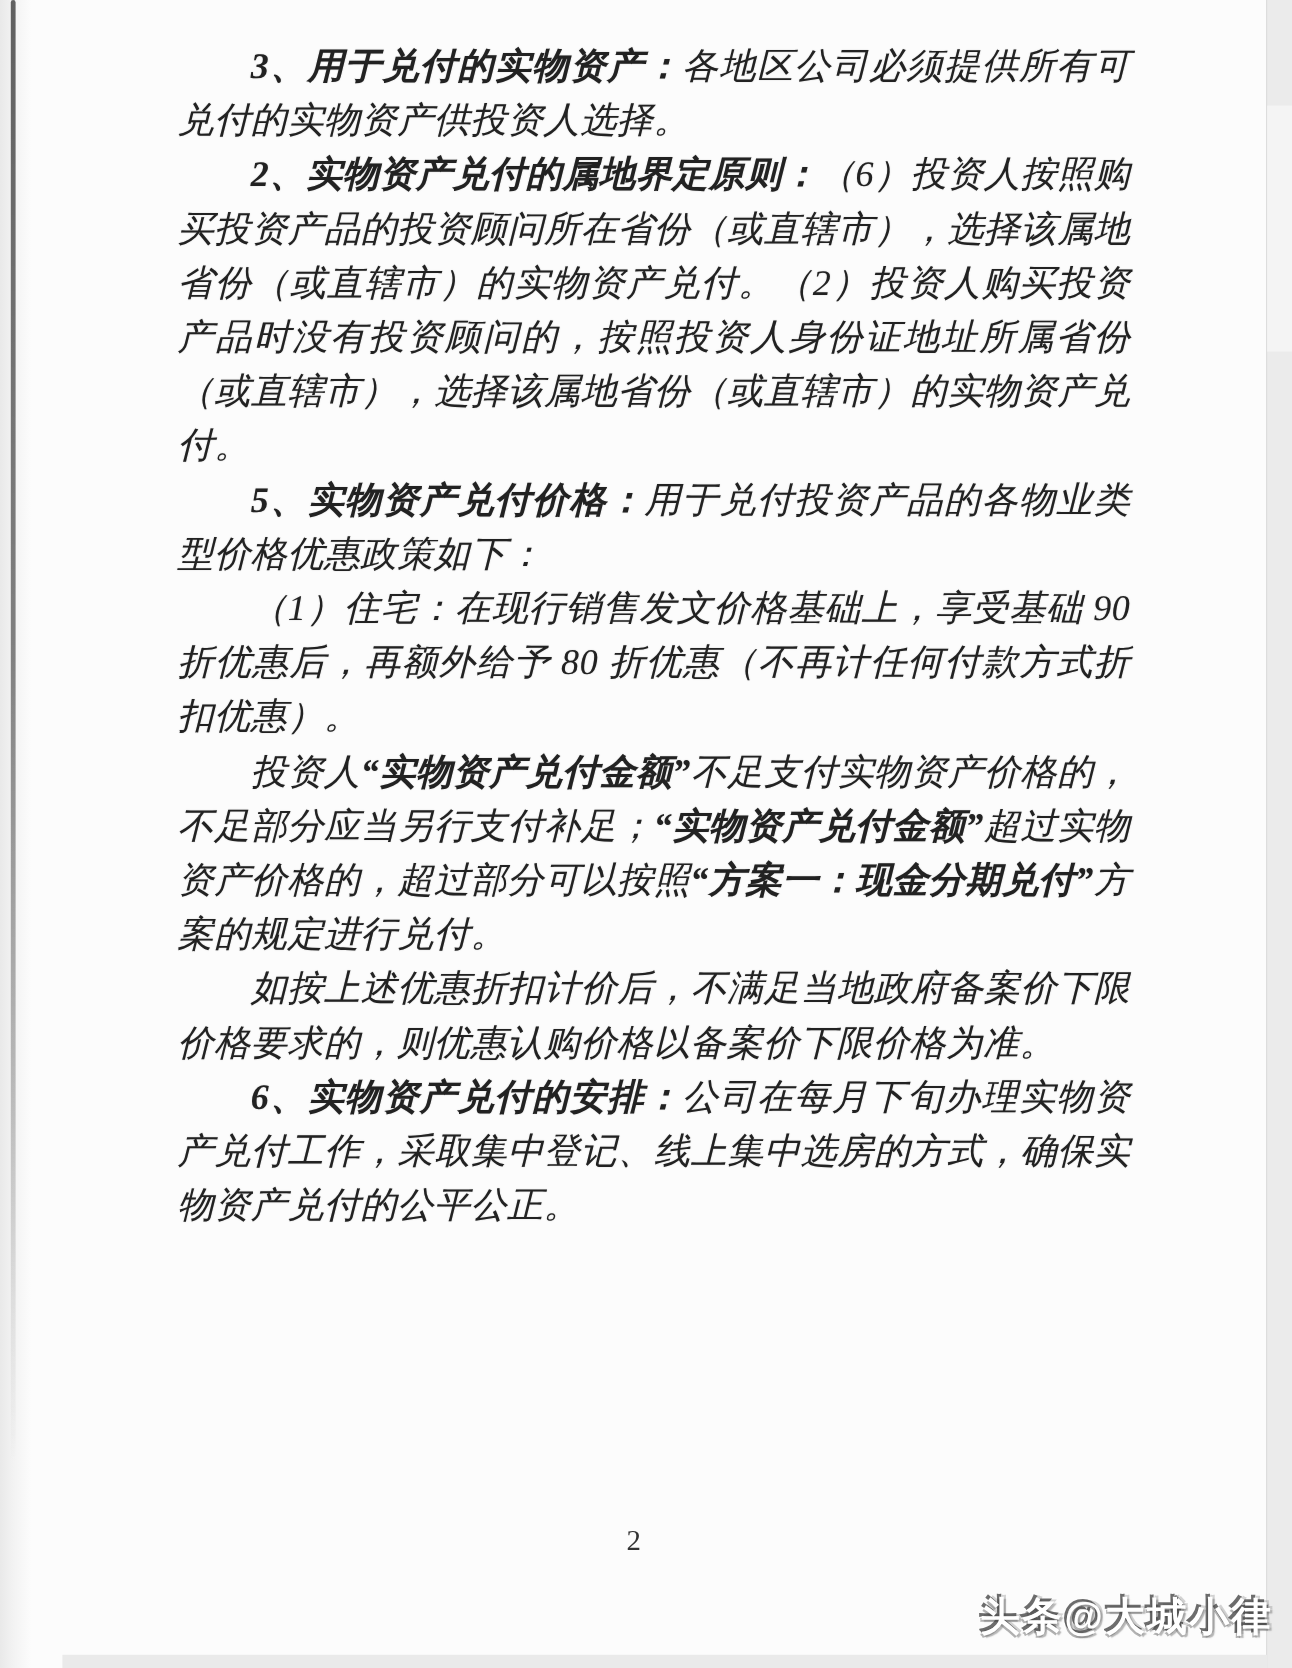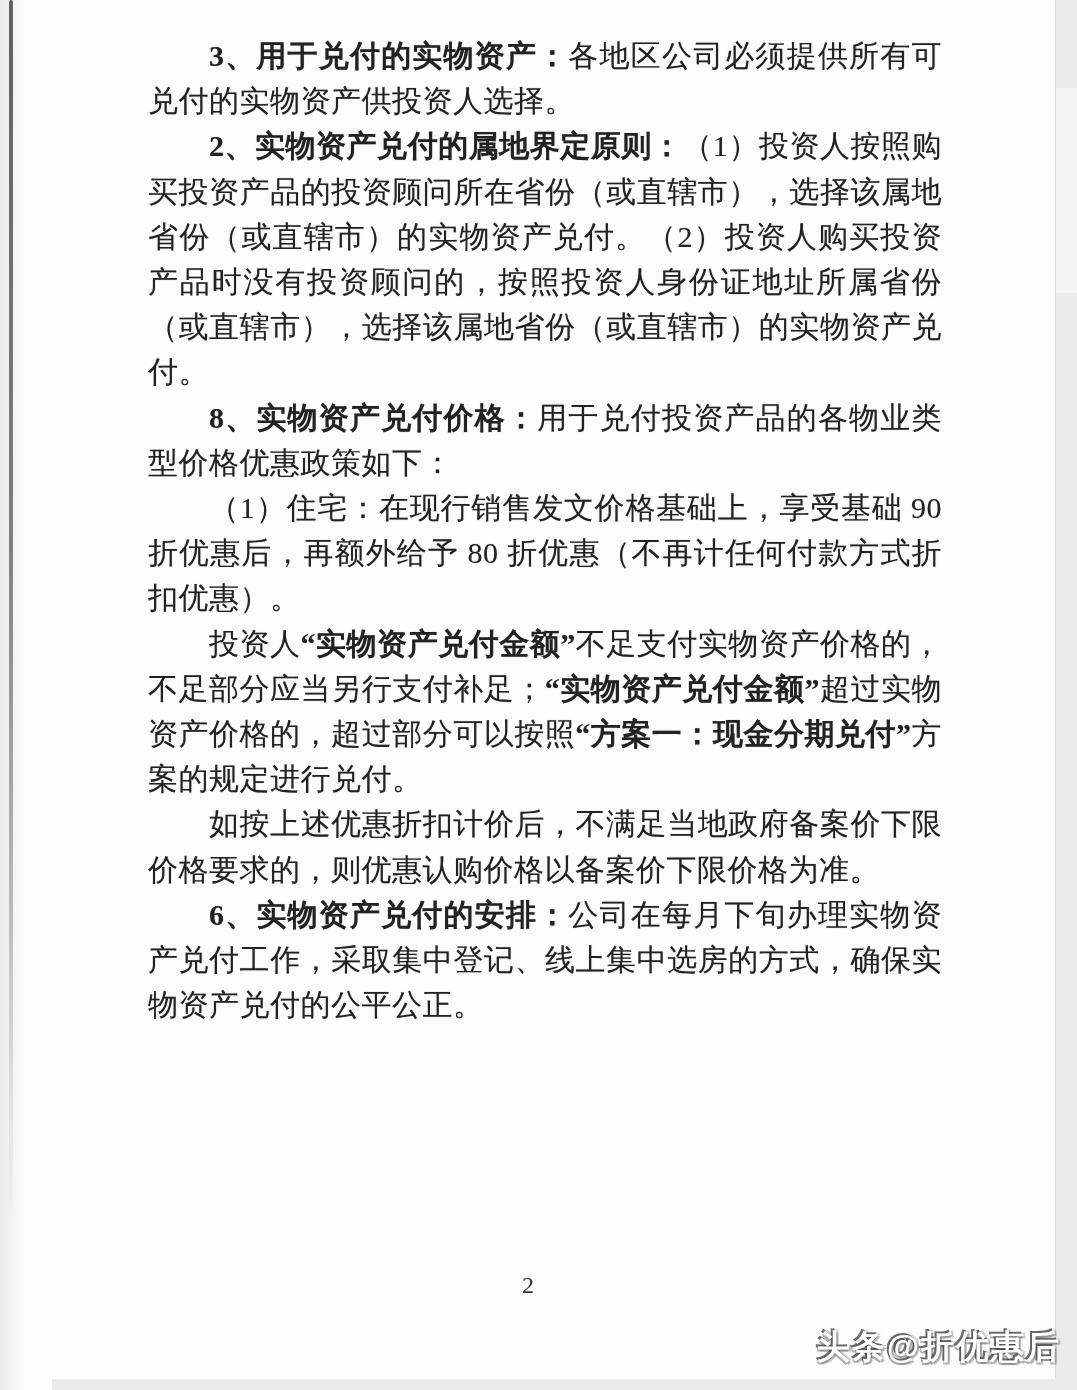--- a/index.html
+++ b/index.html
@@ -63,20 +63,21 @@
   .para {
     margin: 0;
     font-size: 30px;
     line-height: 45.2px;
     color: #222222;
     text-align: justify;
     text-indent: 61px;
     word-break: break-all;
     letter-spacing: 0.5px;
     text-shadow: 0 0 1px rgba(50,50,50,0.35);
+    font-style: italic;
   }
   .para .bold {
     font-weight: 700;
   }
   .page-number {
     position: absolute;
     left: 0;
     top: 1272px;
     width: 1056px;
     text-align: center;
@@ -105,23 +106,23 @@
 
 <div class="scan-left-gutter"></div>
 <div class="scan-left-line"></div>
 <div class="scan-right-strip">
   <div class="lighter"></div>
 </div>
 <div class="scan-bottom-strip"></div>
 
 <div class="doc-body" id="doc-body">
     <p class="para"><span class="bold">3、用于兑付的实物资产：</span><span class="normal">各地区公司必须提供所有可兑付的实物资产供投资人选择。</span></p>
-    <p class="para"><span class="bold">2、实物资产兑付的属地界定原则：</span><span class="normal">（1）投资人按照购买投资产品的投资顾问所在省份（或直辖市），选择该属地省份（或直辖市）的实物资产兑付。（2）投资人购买投资产品时没有投资顾问的，按照投资人身份证地址所属省份（或直辖市），选择该属地省份（或直辖市）的实物资产兑付。</span></p>
-    <p class="para"><span class="bold">8、实物资产兑付价格：</span><span class="normal">用于兑付投资产品的各物业类型价格优惠政策如下：</span></p>
+    <p class="para"><span class="bold">2、实物资产兑付的属地界定原则：</span><span class="normal">（6）投资人按照购买投资产品的投资顾问所在省份（或直辖市），选择该属地省份（或直辖市）的实物资产兑付。（2）投资人购买投资产品时没有投资顾问的，按照投资人身份证地址所属省份（或直辖市），选择该属地省份（或直辖市）的实物资产兑付。</span></p>
+    <p class="para"><span class="bold">5、实物资产兑付价格：</span><span class="normal">用于兑付投资产品的各物业类型价格优惠政策如下：</span></p>
     <p class="para"><span class="normal">（1）住宅：在现行销售发文价格基础上，享受基础 90 折优惠后，再额外给予 80 折优惠（不再计任何付款方式折扣优惠）。</span></p>
     <p class="para"><span class="normal">投资人</span><span class="bold">“实物资产兑付金额”</span><span class="normal">不足支付实物资产价格的，不足部分应当另行支付补足；</span><span class="bold">“实物资产兑付金额”</span><span class="normal">超过实物资产价格的，超过部分可以按照</span><span class="bold">“方案一：现金分期兑付”</span><span class="normal">方案的规定进行兑付。</span></p>
     <p class="para"><span class="normal">如按上述优惠折扣计价后，不满足当地政府备案价下限价格要求的，则优惠认购价格以备案价下限价格为准。</span></p>
     <p class="para"><span class="bold">6、实物资产兑付的安排：</span><span class="normal">公司在每月下旬办理实物资产兑付工作，采取集中登记、线上集中选房的方式，确保实物资产兑付的公平公正。</span></p>
   </div>
 
 <div class="page-number">2</div>
 
-<div class="watermark">头条@折优惠后</div>
+<div class="watermark">头条@大城小律</div>
 
 </body></html>

